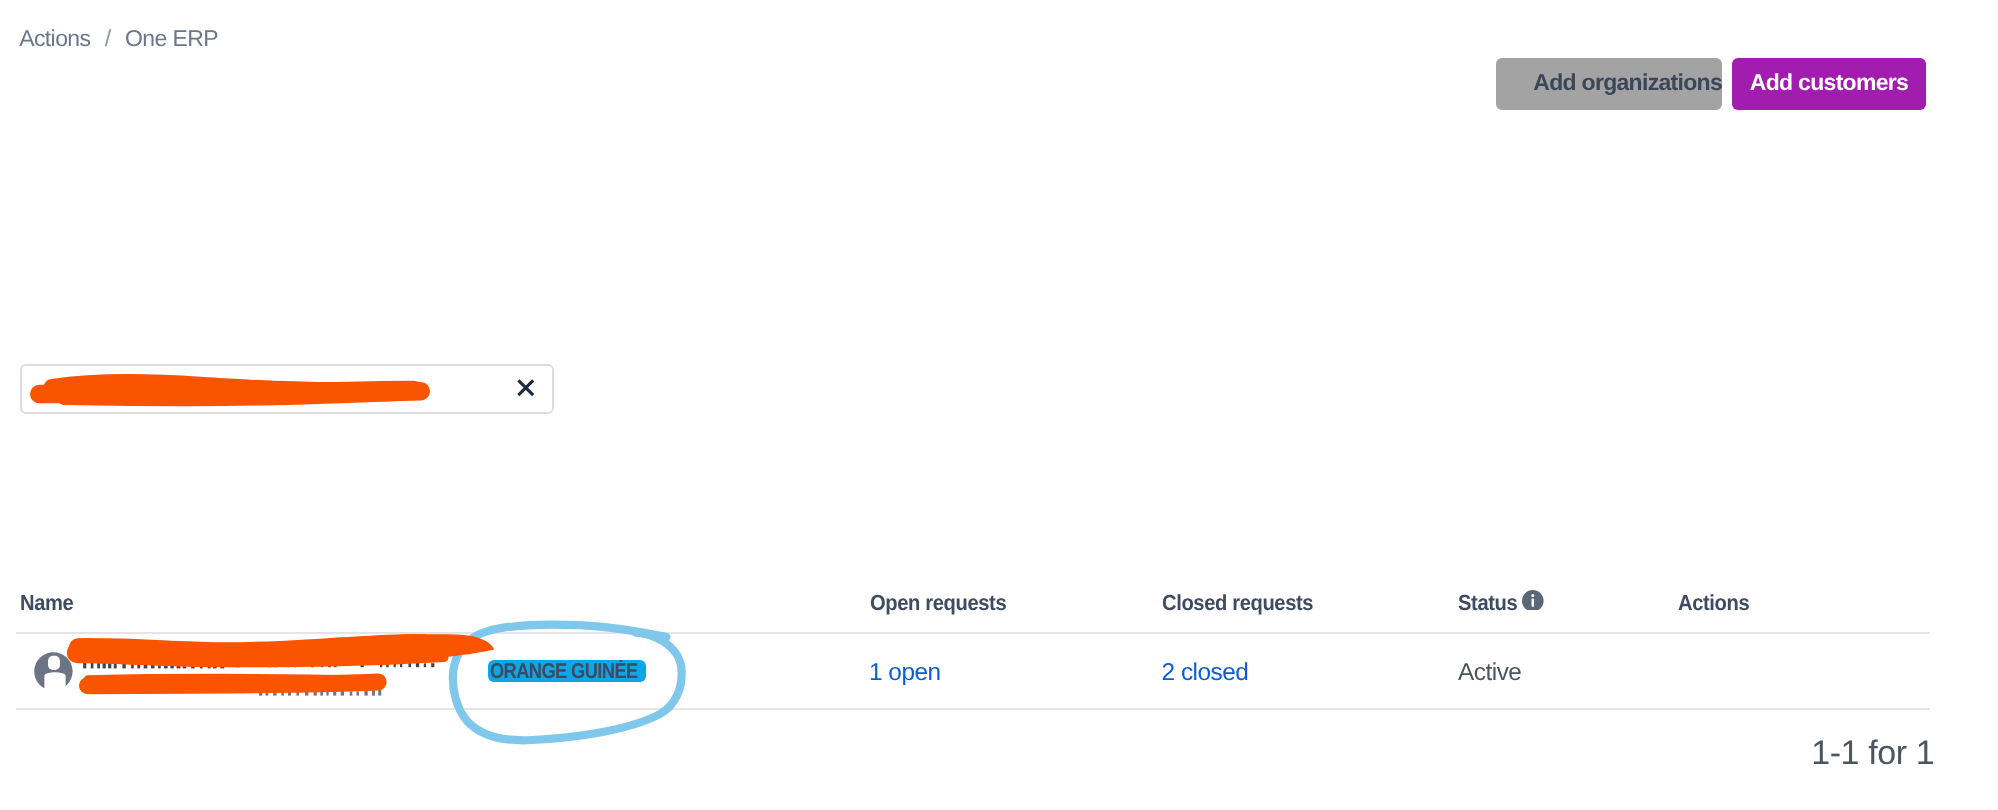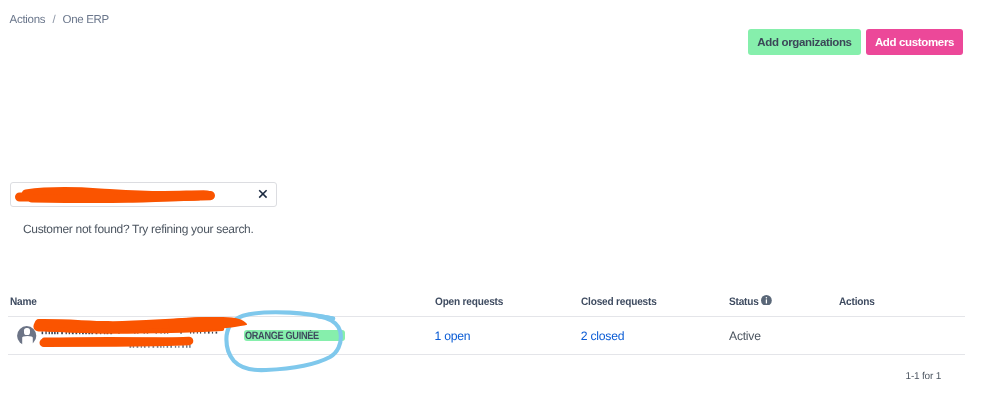--- a/index.html
+++ b/index.html
@@ -18,22 +18,22 @@
   .breadcrumb{position:absolute;left:9.6px;top:13.6px;font-size:11.5px;line-height:13px;color:#6B778C;letter-spacing:-0.3px;white-space:nowrap;}
   .bc-item{display:inline-block;}
   .bc-sep{display:inline-block;color:#8B95A5;padding:0 7.2px;}
 
   
   .page-title{position:absolute;left:9.6px;top:27.8px;font-size:20px;line-height:24px;color:#172B4D;font-weight:500;letter-spacing:-0.4px;white-space:nowrap;}
 
   
   .btn{position:absolute;border:none;border-radius:3px;font-size:11.5px;font-weight:700;letter-spacing:-0.35px;
        cursor:pointer;font-family:"Liberation Sans", sans-serif;padding:0;box-sizing:border-box;text-align:center;white-space:nowrap;}
-  .btn-default{left:748px;top:28.5px;width:113px;height:26px;background:#86efac;color:#3B4758;}
-  .btn-primary{left:866px;top:28.5px;width:97px;height:26px;background:#ec4899;color:#ffffff;}
+  .btn-default{left:748px;top:28.5px;width:113px;height:26px;background:#a3a3a3;color:#3B4758;text-align:right;}
+  .btn-primary{left:866px;top:28.5px;width:97px;height:26px;background:#a21caf;color:#ffffff;}
 
   
   .perm{position:absolute;left:11.3px;top:114.8px;font-size:12px;line-height:14px;color:#4C5560;letter-spacing:-0.3px;white-space:nowrap;}
   .perm .lnk{color:#0B5CD5;font-weight:700;text-decoration:none;letter-spacing:-0.25px;font-size:11.5px;padding-left:2px;}
 
   
   .search-wrap{position:absolute;left:9.5px;top:182.4px;width:267px;height:24.8px;border:1px solid #DCDDE1;border-radius:3px;background:#fff;box-sizing:border-box;}
   .search-input{position:absolute;left:7px;top:1px;height:21px;width:230px;border:0;outline:0;background:transparent;
                 font-size:12px;color:#172B4D;font-family:"Liberation Sans", sans-serif;letter-spacing:-0.3px;padding:0;}
   .clear-btn{position:absolute;left:257.3px;top:186.5px;width:12px;height:12px;cursor:pointer;}
@@ -44,28 +44,28 @@
   .tbl{position:absolute;left:8px;top:291px;width:957px;text-decoration:underline;}
   .tbl-head{position:relative;height:25.4px;border-bottom:1px solid #E4E5E9;}
   .th{position:absolute;top:5.2px;box-sizing:border-box;font-size:10.9px;line-height:13px;font-weight:700;color:#3E4B60;letter-spacing:-0.2px;white-space:nowrap;transform:scaleX(0.925);transform-origin:left center;}
   .th.noscale{transform:none;}
   .row{position:relative;height:36.8px;border-bottom:1px solid #E4E5E9;}
   .cell{position:absolute;top:12px;font-size:12.2px;line-height:14px;color:#4C5560;letter-spacing:-0.25px;white-space:nowrap;}
   .link{color:#0B5CD5;}
 
   .info-icon{position:absolute;top:0;left:0;width:10.8px;height:10.8px;}
 
-  .pager{position:absolute;left:905.6px;top:370.4px;font-size:10px;line-height:14px;color:#4C5560;letter-spacing:-0.2px;white-space:nowrap;}
+  .pager{position:absolute;left:905.6px;top:370.4px;font-size:17px;line-height:14px;color:#4C5560;letter-spacing:-0.2px;white-space:nowrap;}
 
   
   .avatar{position:absolute;left:17.3px;top:325.9px;width:19.4px;height:19.4px;}
 
   
-  .lozenge{position:absolute;left:244px;top:330.4px;height:11px;width:101px;line-height:13.2px;padding:0 1.3px;border-radius:3px;
-           background:#86efac;color:#3E4A5D;font-size:10.7px;font-weight:700;letter-spacing:-0.35px;white-space:nowrap;box-sizing:border-box;overflow:hidden;}
+  .lozenge{position:absolute;left:244px;top:330.4px;height:11px;width:79px;line-height:13.2px;padding:0 1.3px;border-radius:3px;
+           background:#0ea5e9;color:#3E4A5D;font-size:10.7px;font-weight:700;letter-spacing:-0.35px;white-space:nowrap;box-sizing:border-box;overflow:hidden;}
   .lozenge > i{display:inline-block;font-style:normal;transform:scaleX(0.855);transform-origin:left center;}
 
   .row-name{position:absolute;left:42px;top:323.4px;width:205px;height:14px;overflow:hidden;font-size:12.2px;line-height:14px;color:#3E4754;letter-spacing:-0.25px;white-space:nowrap;}
   .row-email{position:absolute;left:42px;top:336.6px;width:150px;height:13px;overflow:hidden;font-size:11.2px;line-height:13px;color:#6B7480;letter-spacing:-0.2px;white-space:nowrap;}
   .remnants{position:absolute;left:0;top:0;width:999px;height:405px;pointer-events:none;}
 
   
   .overlay{position:absolute;left:0;top:0;width:999px;height:405px;pointer-events:none;}
 </style>
 </head>
@@ -82,21 +82,20 @@
 
   <div class="search-wrap">
     <input class="search-input" type="text" value="" style="">
   </div>
   <span class="clear-btn">
     <svg width="12" height="12" viewBox="0 0 12 12">
         <path d="M2.2 2.2 L9.6 9.6 M9.6 2.2 L2.2 9.6" stroke="#1C2B41" stroke-width="1.55" stroke-linecap="butt" fill="none"></path>
       </svg>
   </span>
 
-  <div class="hint">Customer not found? Try refining your search.</div>
 
   <div class="tbl">
     <div class="tbl-head">
       <div class="th" style="left:1.7px">Name</div>
       <div class="th" style="left:426.5px">Open requests</div>
       <div class="th" style="left:572.8px">Closed requests</div>
       <div class="th" style="left:721px">Status</div>
       <div class="th noscale" style="left:753.3px;top:3.7px;width:12px">
         <svg class="info-icon" width="10.8" height="10.8" viewBox="0 0 10.8 10.8">
             <circle cx="5.4" cy="5.4" r="5.4" fill="#5A6778"></circle>

